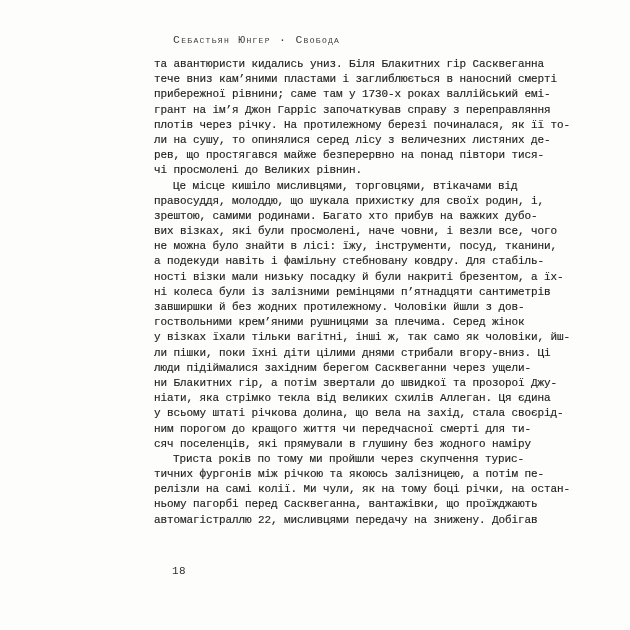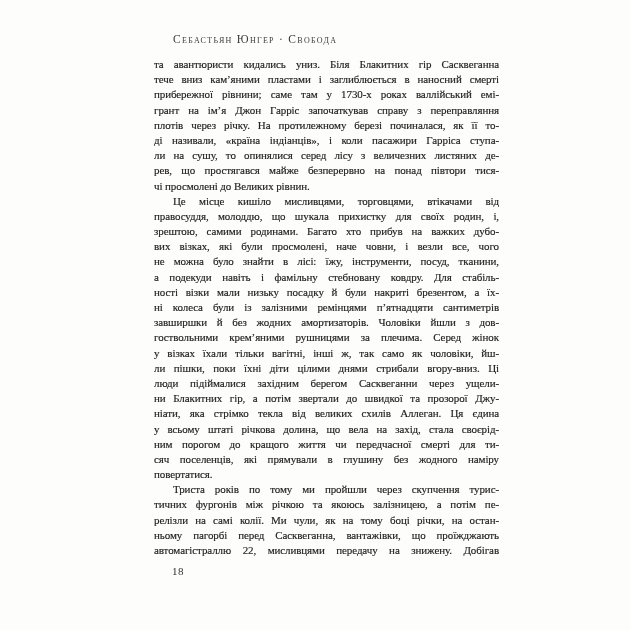--- a/index.html
+++ b/index.html
@@ -8,21 +8,21 @@
     width: 630px;
     height: 630px;
     background: #fdfdfc;
     overflow: hidden;
   }
   .book-page {
     position: relative;
     width: 630px;
     height: 628px;
     background: #fdfdfc;
-    font-family: Liberation Serif, serif;
+    font-family: Liberation Mono, monospace;
     color: #232220;
   }
   .running-header {
     position: absolute;
     left: 173px;
     top: 33px;
     font-size: 11.5px;
     font-variant-caps: small-caps;
     letter-spacing: 1.3px;
     color: #3c3b39;
@@ -65,43 +65,41 @@
 
 <div class="book-page">
   <div class="running-header">Себастьян Юнгер · Свобода</div>
 
   <div class="text-block">
       <div class="line">та авантюристи кидались униз. Біля Блакитних гір Сасквеганна</div>
       <div class="line">тече вниз кам’яними пластами і заглиблюється в наносний смерті</div>
       <div class="line">прибережної рівнини; саме там у 1730-х роках валлійський емі-</div>
       <div class="line">грант на ім’я Джон Гарріс започаткував справу з переправляння</div>
       <div class="line">плотів через річку. На протилежному березі починалася, як її то-</div>
-      <div class="line">ді називали, «країна індіанців», і коли пасажири Гарріса ступа-</div>
       <div class="line">ли на сушу, то опинялися серед лісу з величезних листяних де-</div>
       <div class="line">рев, що простягався майже безперервно на понад півтори тися-</div>
       <div class="line endpara">чі просмолені до Великих рівнин.</div>
       <div class="line indent">Це місце кишіло мисливцями, торговцями, втікачами від</div>
       <div class="line">правосуддя, молоддю, що шукала прихистку для своїх родин, і,</div>
       <div class="line">зрештою, самими родинами. Багато хто прибув на важких дубо-</div>
       <div class="line">вих візках, які були просмолені, наче човни, і везли все, чого</div>
       <div class="line">не можна було знайти в лісі: їжу, інструменти, посуд, тканини,</div>
       <div class="line">а подекуди навіть і фамільну стебновану ковдру. Для стабіль-</div>
       <div class="line">ності візки мали низьку посадку й були накриті брезентом, а їх-</div>
       <div class="line">ні колеса були із залізними ремінцями п’ятнадцяти сантиметрів</div>
-      <div class="line">завширшки й без жодних амортизаторів. Чоловіки йшли з дов-</div>
+      <div class="line">завширшки й без жодних протилежному. Чоловіки йшли з дов-</div>
       <div class="line">гоствольними крем’яними рушницями за плечима. Серед жінок</div>
       <div class="line">у візках їхали тільки вагітні, інші ж, так само як чоловіки, йш-</div>
       <div class="line">ли пішки, поки їхні діти цілими днями стрибали вгору-вниз. Ці</div>
       <div class="line">люди підіймалися західним берегом Сасквеганни через ущели-</div>
       <div class="line">ни Блакитних гір, а потім звертали до швидкої та прозорої Джу-</div>
       <div class="line">ніати, яка стрімко текла від великих схилів Аллеган. Ця єдина</div>
       <div class="line">у всьому штаті річкова долина, що вела на захід, стала своєрід-</div>
       <div class="line">ним порогом до кращого життя чи передчасної смерті для ти-</div>
       <div class="line">сяч поселенців, які прямували в глушину без жодного наміру</div>
-      <div class="line endpara">повертатися.</div>
       <div class="line indent">Триста років по тому ми пройшли через скупчення турис-</div>
       <div class="line">тичних фургонів між річкою та якоюсь залізницею, а потім пе-</div>
       <div class="line">релізли на самі колії. Ми чули, як на тому боці річки, на остан-</div>
       <div class="line">ньому пагорбі перед Сасквеганна, вантажівки, що проїжджають</div>
       <div class="line">автомагістраллю 22, мисливцями передачу на знижену. Добігав</div>
     </div>
 
   <div class="page-number">18</div>
 </div>
 

